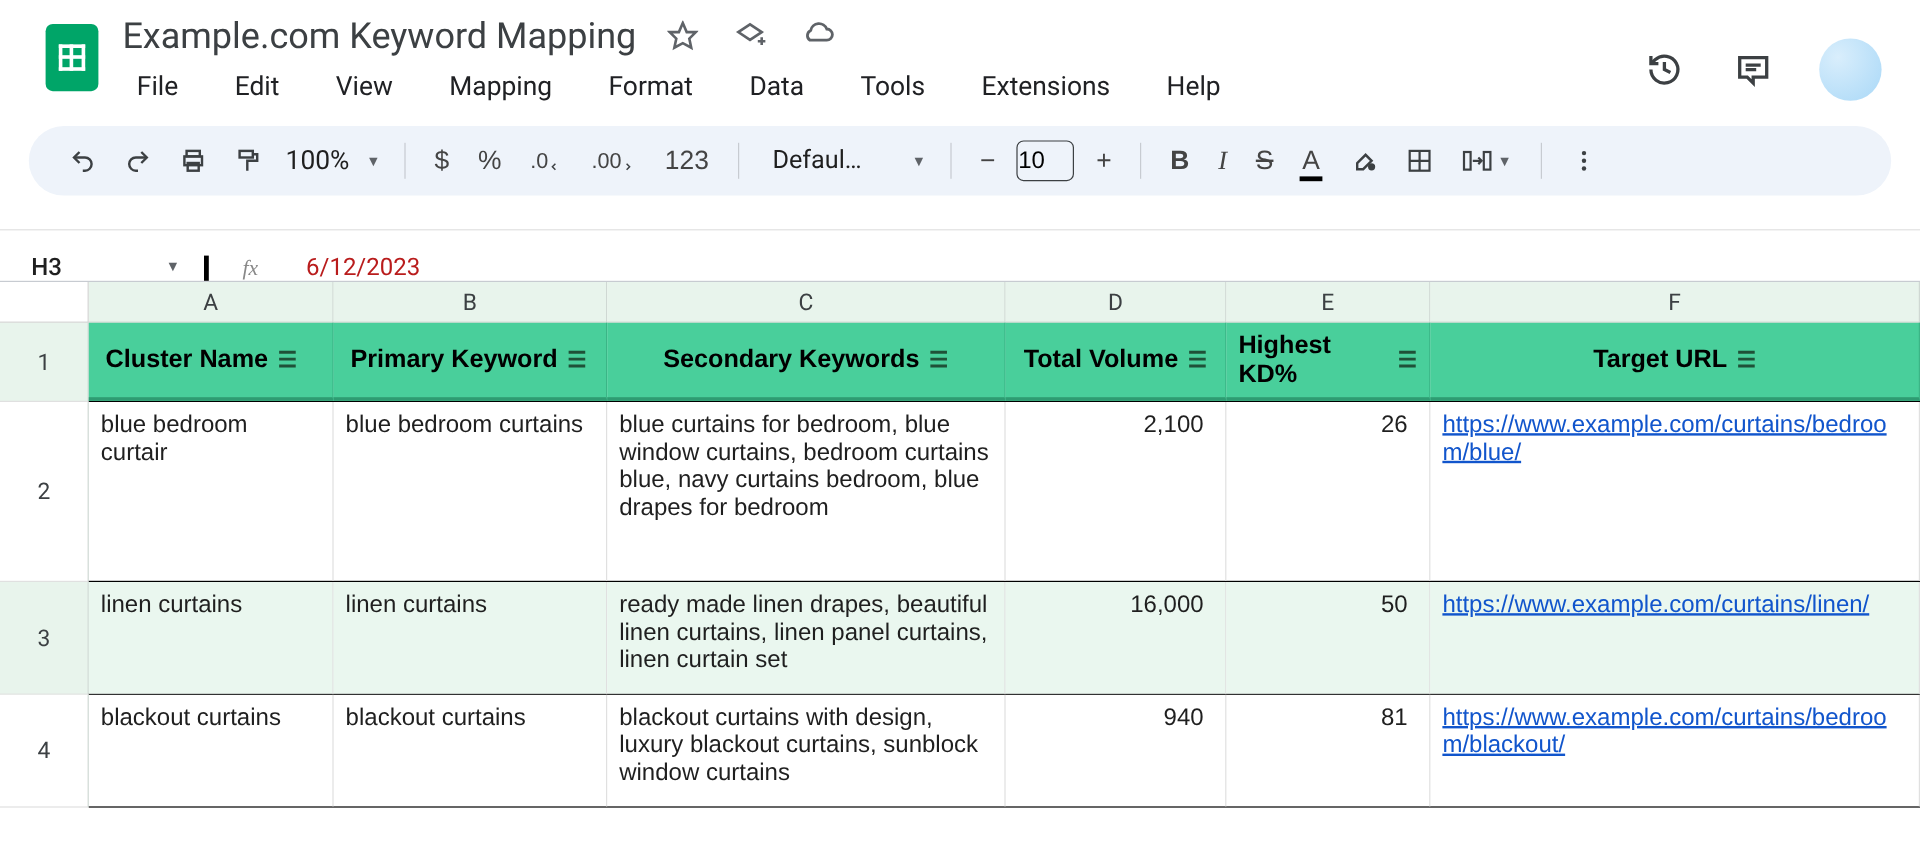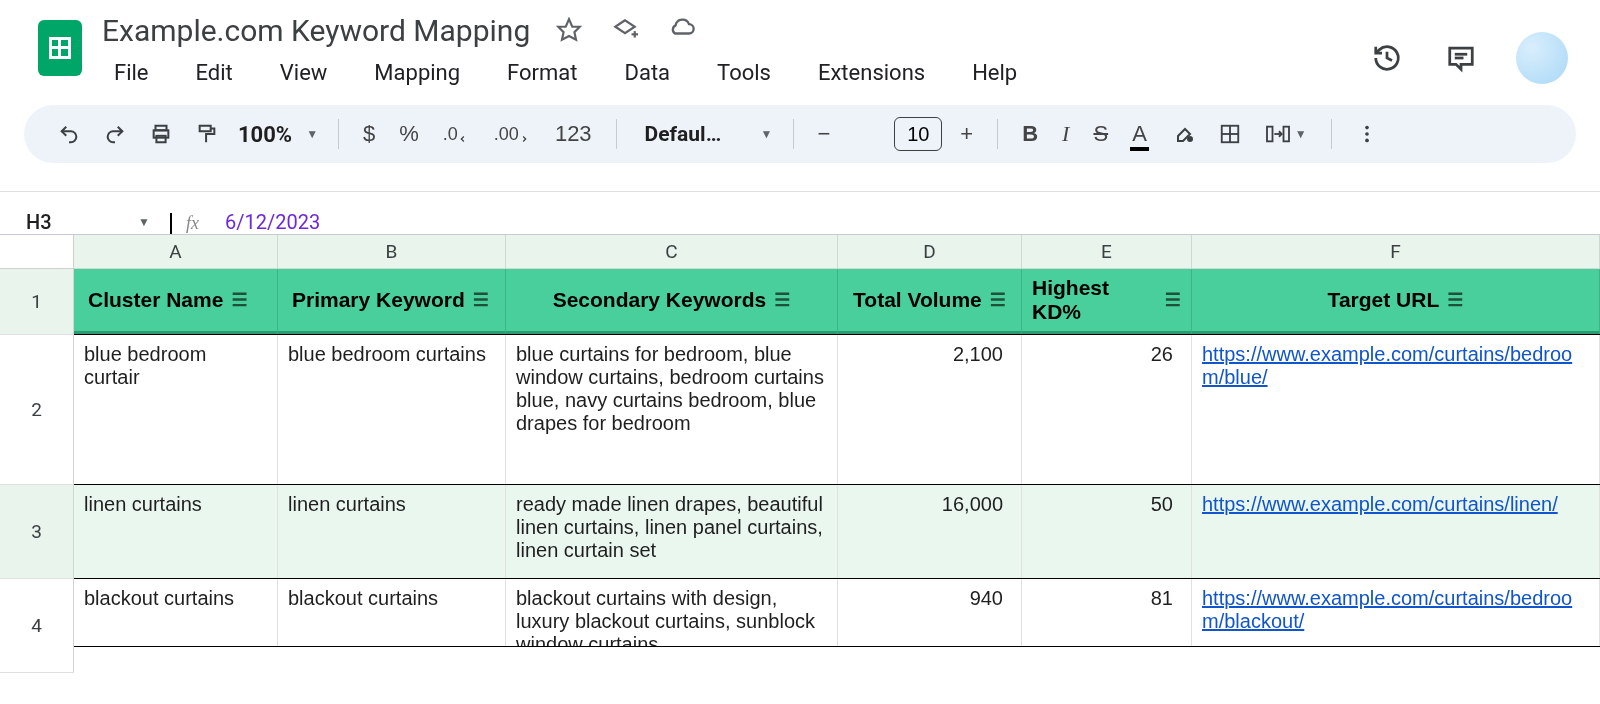--- a/index.html
+++ b/index.html
@@ -117,44 +117,41 @@
     height: 30px;
     background: #c7cbd1;
     margin: 0 10px;
   }
   .zoom-box {
     display: flex;
     align-items: center;
     gap: 10px;
     font-size: 22px;
     padding: 0 6px;
-    font-weight: bold;
   }
   .font-name {
     font-size: 21px;
     padding: 0 8px;
     width: 110px;
     overflow: hidden;
     text-overflow: ellipsis;
     white-space: nowrap;
   }
   .font-size-group {
     display: flex;
     align-items: center;
     gap: 8px;
   }
   .font-size-input {
     width: 48px;
     height: 34px;
     border: 1.5px solid #3c4043;
     border-radius: 6px;
-    text-align: center;
     font-size: 20px;
     background: #eef3fa;
-    margin-left: 46px;
   }
   .bold { font-weight: 700; }
   .italic { font-style: italic; font-family: Georgia, serif; }
   .strike { text-decoration: line-through; }
   .text-color { position: relative; }
   .text-color::after {
     content: "";
     position: absolute;
     bottom: 4px; left: 8px; right: 8px;
     height: 4px;
@@ -179,26 +176,26 @@
     padding: 0 8px;
     display: flex;
     align-items: center;
     justify-content: space-between;
   }
   .fx {
     font-style: italic;
     font-family: Georgia, serif;
     color: #888;
     font-size: 18px;
-    padding: 0 14px;
-    border-left: 2px solid #000000;
+    padding: 0 28px;
+    border-left: 4px solid #000000;
   }
   .formula-val {
     font-size: 20px;
-    color: #6d28d9;
+    color: #b91c1c;
   }
   .corner {
     width: 74px;
     height: 34px;
     background: #fff;
     border-right: 1px solid #d0d0d0;
     border-bottom: 1px solid #d0d0d0;
   }
   .col-header {
     height: 34px;
@@ -493,21 +490,21 @@
 
       <div class="data-row tint-row" style="height:94px">
         <div class="cell c-a">linen curtains</div>
         <div class="cell c-b">linen curtains</div>
         <div class="cell c-c">ready made linen drapes, beautiful linen curtains, linen panel curtains, linen curtain set</div>
         <div class="cell c-d num">16,000</div>
         <div class="cell c-e num">50</div>
         <div class="cell c-f"><a class="link">https://www.example.com/curtains/linen/</a></div>
       </div>
 
-      <div class="data-row" style="height:68px">
+      <div class="data-row" style="height:94px">
         <div class="cell c-a">blackout curtains</div>
         <div class="cell c-b">blackout curtains</div>
         <div class="cell c-c">blackout curtains with design, luxury blackout curtains, sunblock window curtains</div>
         <div class="cell c-d num">940</div>
         <div class="cell c-e num">81</div>
         <div class="cell c-f"><a class="link">https://www.example.com/curtains/bedroom/blackout/</a></div>
       </div>
     </div>
   </div>
 </div>

